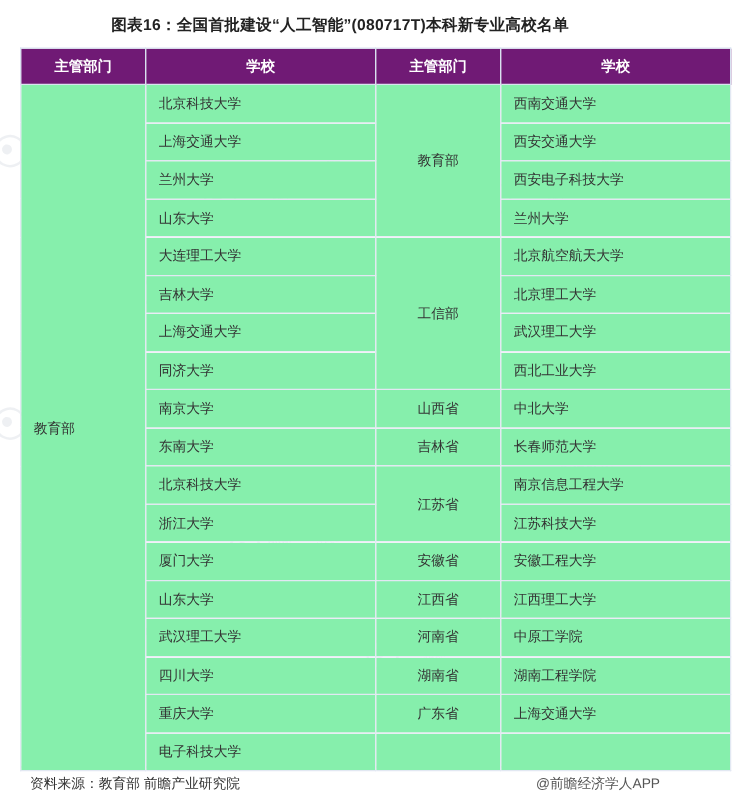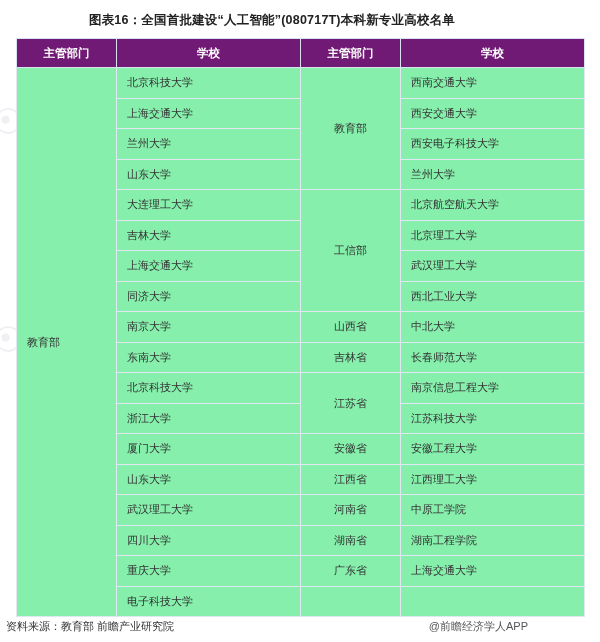--- a/index.html
+++ b/index.html
@@ -66,21 +66,21 @@
   td.dept-c {
     text-align: center;
   }
   .col-a { width: 100px; }
   .col-b { width: 184px; }
   .col-c { width: 100px; }
   .col-d { width: 184px; }
 
   .footer {
     position: absolute;
-    left: 6px;
+    left: 24px;
     right: 16px;
     bottom: 8px;
     display: flex;
     justify-content: space-between;
     align-items: center;
     font-size: 11px;
     color: #444444;
   }
   .footer .src { color: #333333; }
   .footer .app { color: #555555; text-align: right; }

